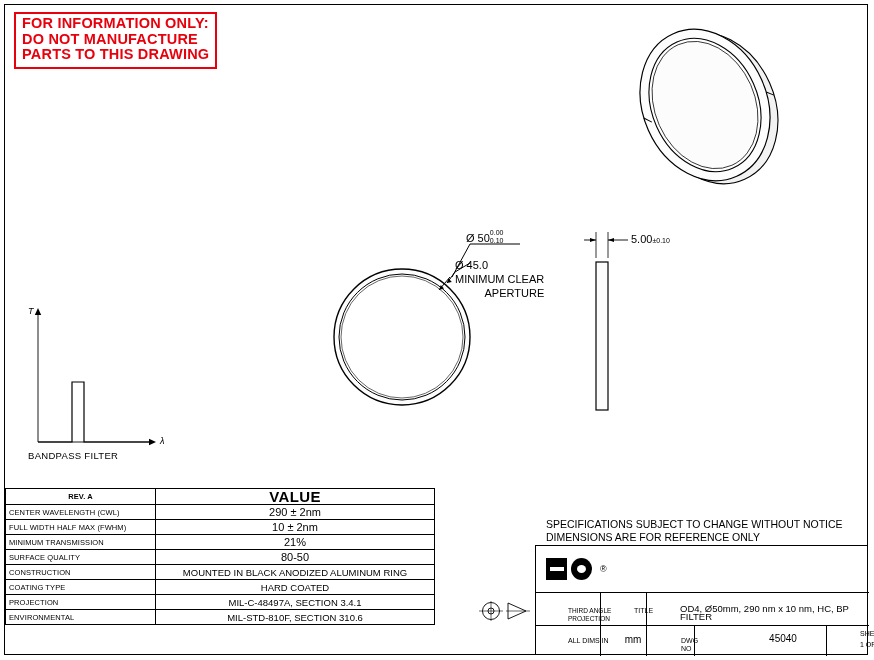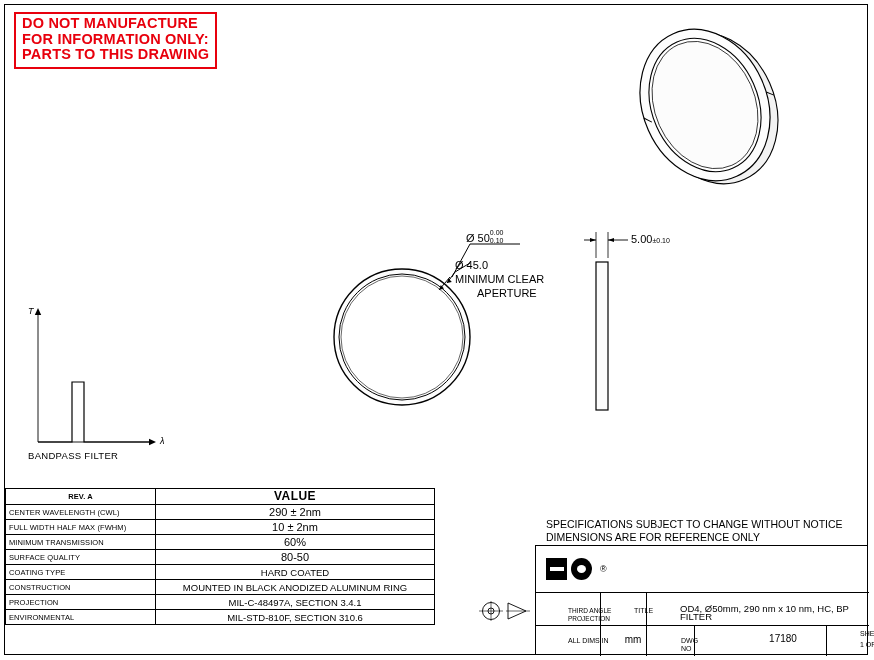--- a/index.html
+++ b/index.html
@@ -77,21 +77,21 @@
   }
   .spec-table td, .spec-table th {
     border: 1px solid #000;
     height: 15px;
     padding: 0 3px;
     font-size: 8px;
     line-height: 11px;
     box-sizing: border-box;
   }
   .spec-table .hdr {
-    font-size: 12px;
+    font-size: 15px;
     text-align: center;
     letter-spacing: 0.4px;
     height: 16px;
   }
   .spec-table .lbl {
     width: 150px;
     font-size: 7.5px;
     letter-spacing: 0.1px;
     white-space: nowrap;
     overflow: hidden;
@@ -256,22 +256,22 @@
   }
 </style>
 </head>
 <body>
 
 <div id="sheet">
 
   <div class="frame"></div>
 
   <div class="warning">
+    <div>FOR INFORMATION ONLY:</div>
     <div>DO NOT MANUFACTURE</div>
-    <div>FOR INFORMATION ONLY:</div>
     <div>PARTS TO THIS DRAWING</div>
   </div>
 
   <svg class="abs-svg" width="874" height="660">
     <g transform="translate(705,105) rotate(-24)">
 
       <ellipse cx="6" cy="6" rx="62" ry="78" fill="#f2f2f2" stroke="#000" stroke-width="1.1"></ellipse>
       <ellipse cx="0" cy="0" rx="62" ry="78" fill="#fdfdfd" stroke="#000" stroke-width="1.2"></ellipse>
 
       <ellipse cx="0" cy="0" rx="53" ry="69" fill="#ffffff" stroke="#000" stroke-width="1.1"></ellipse>
@@ -297,21 +297,21 @@
     <path d="M 455 272 L 470 263" stroke="#000" stroke-width="1" fill="none"></path>
   </svg>
 
   <div class="dim" style="left:466px; top:229px;">
     <span>Ø 50</span><span class="frac"><span>0.00</span><span>0.10</span></span>
   </div>
 
   <div class="clear-aperture">
     <div>Ø 45.0</div>
     <div>MINIMUM CLEAR</div>
-    <div style="padding-left:22px;">APERTURE</div>
+    <div style="padding-left:22px;text-align:right;">APERTURE</div>
   </div>
 
   <svg class="abs-svg" width="874" height="660">
     <rect x="596" y="262" width="12" height="148" fill="#fcfcfc" stroke="#000" stroke-width="1.2"></rect>
 
     <line x1="596" y1="258" x2="596" y2="232" stroke="#000" stroke-width="0.8"></line>
     <line x1="608" y1="258" x2="608" y2="232" stroke="#000" stroke-width="0.8"></line>
 
     <line x1="584" y1="240" x2="596" y2="240" stroke="#000" stroke-width="0.9"></line>
     <line x1="608" y1="240" x2="628" y2="240" stroke="#000" stroke-width="0.9"></line>
@@ -348,33 +348,33 @@
       <tr>
         <td class="lbl">CENTER WAVELENGTH (CWL)</td>
         <td class="val">290 ± 2nm</td>
       </tr>
       <tr>
         <td class="lbl">FULL WIDTH HALF MAX (FWHM)</td>
         <td class="val">10 ± 2nm</td>
       </tr>
       <tr>
         <td class="lbl">MINIMUM TRANSMISSION</td>
-        <td class="val">60%</td>
+        <td class="val">21%</td>
       </tr>
       <tr>
         <td class="lbl">SURFACE QUALITY</td>
         <td class="val">80-50</td>
       </tr>
       <tr>
+        <td class="lbl">CONSTRUCTION</td>
+        <td class="val-wide">MOUNTED IN BLACK ANODIZED ALUMINUM RING</td>
+      </tr>
+      <tr>
         <td class="lbl">COATING TYPE</td>
         <td class="val-wide">HARD COATED</td>
-      </tr>
-      <tr>
-        <td class="lbl">CONSTRUCTION</td>
-        <td class="val-wide">MOUNTED IN BLACK ANODIZED ALUMINUM RING</td>
       </tr>
       <tr>
         <td class="lbl">PROJECTION</td>
         <td class="val-wide">MIL-C-48497A, SECTION 3.4.1</td>
       </tr>
       <tr>
         <td class="lbl">ENVIRONMENTAL</td>
         <td class="val-wide">MIL-STD-810F, SECTION 310.6</td>
       </tr>
     </tbody>
@@ -411,21 +411,21 @@
         <div>PROJECTION</div>
       </div>
 
       <div class="tb-cell" style="left:66px; top:12px; width:44px;">TITLE</div>
       <div class="tb-cell" style="left:112px; top:10px; width:220px; font-size:9.5px;">OD4, Ø50mm, 290 nm x 10 nm, HC, BP FILTER</div>
 
       <div class="tb-cell" style="left:0; top:42px; width:64px;">ALL DIMS IN</div>
       <div class="tb-cell tb-value" style="left:53px; top:41px; width:42px;">mm</div>
 
       <div class="tb-cell" style="left:113px; top:42px; width:44px;">DWG NO</div>
-      <div class="tb-cell tb-value" style="left:160px; top:40px; width:128px;">17180</div>
+      <div class="tb-cell tb-value" style="left:160px; top:40px; width:128px;">45040</div>
 
       <div class="tb-cell" style="left:292px; top:35px; width:41px;">SHEET</div>
       <div class="tb-cell" style="left:292px; top:46px; width:41px;">1 OF 1</div>
     </div>
   </div>
 
   <svg class="proj-symbol" width="54" height="22">
     <circle cx="13" cy="11" r="8.5" fill="none" stroke="#000" stroke-width="0.9"></circle>
     <circle cx="13" cy="11" r="3" fill="none" stroke="#000" stroke-width="0.9"></circle>
     <line x1="1" y1="11" x2="25" y2="11" stroke="#000" stroke-width="0.6"></line>

